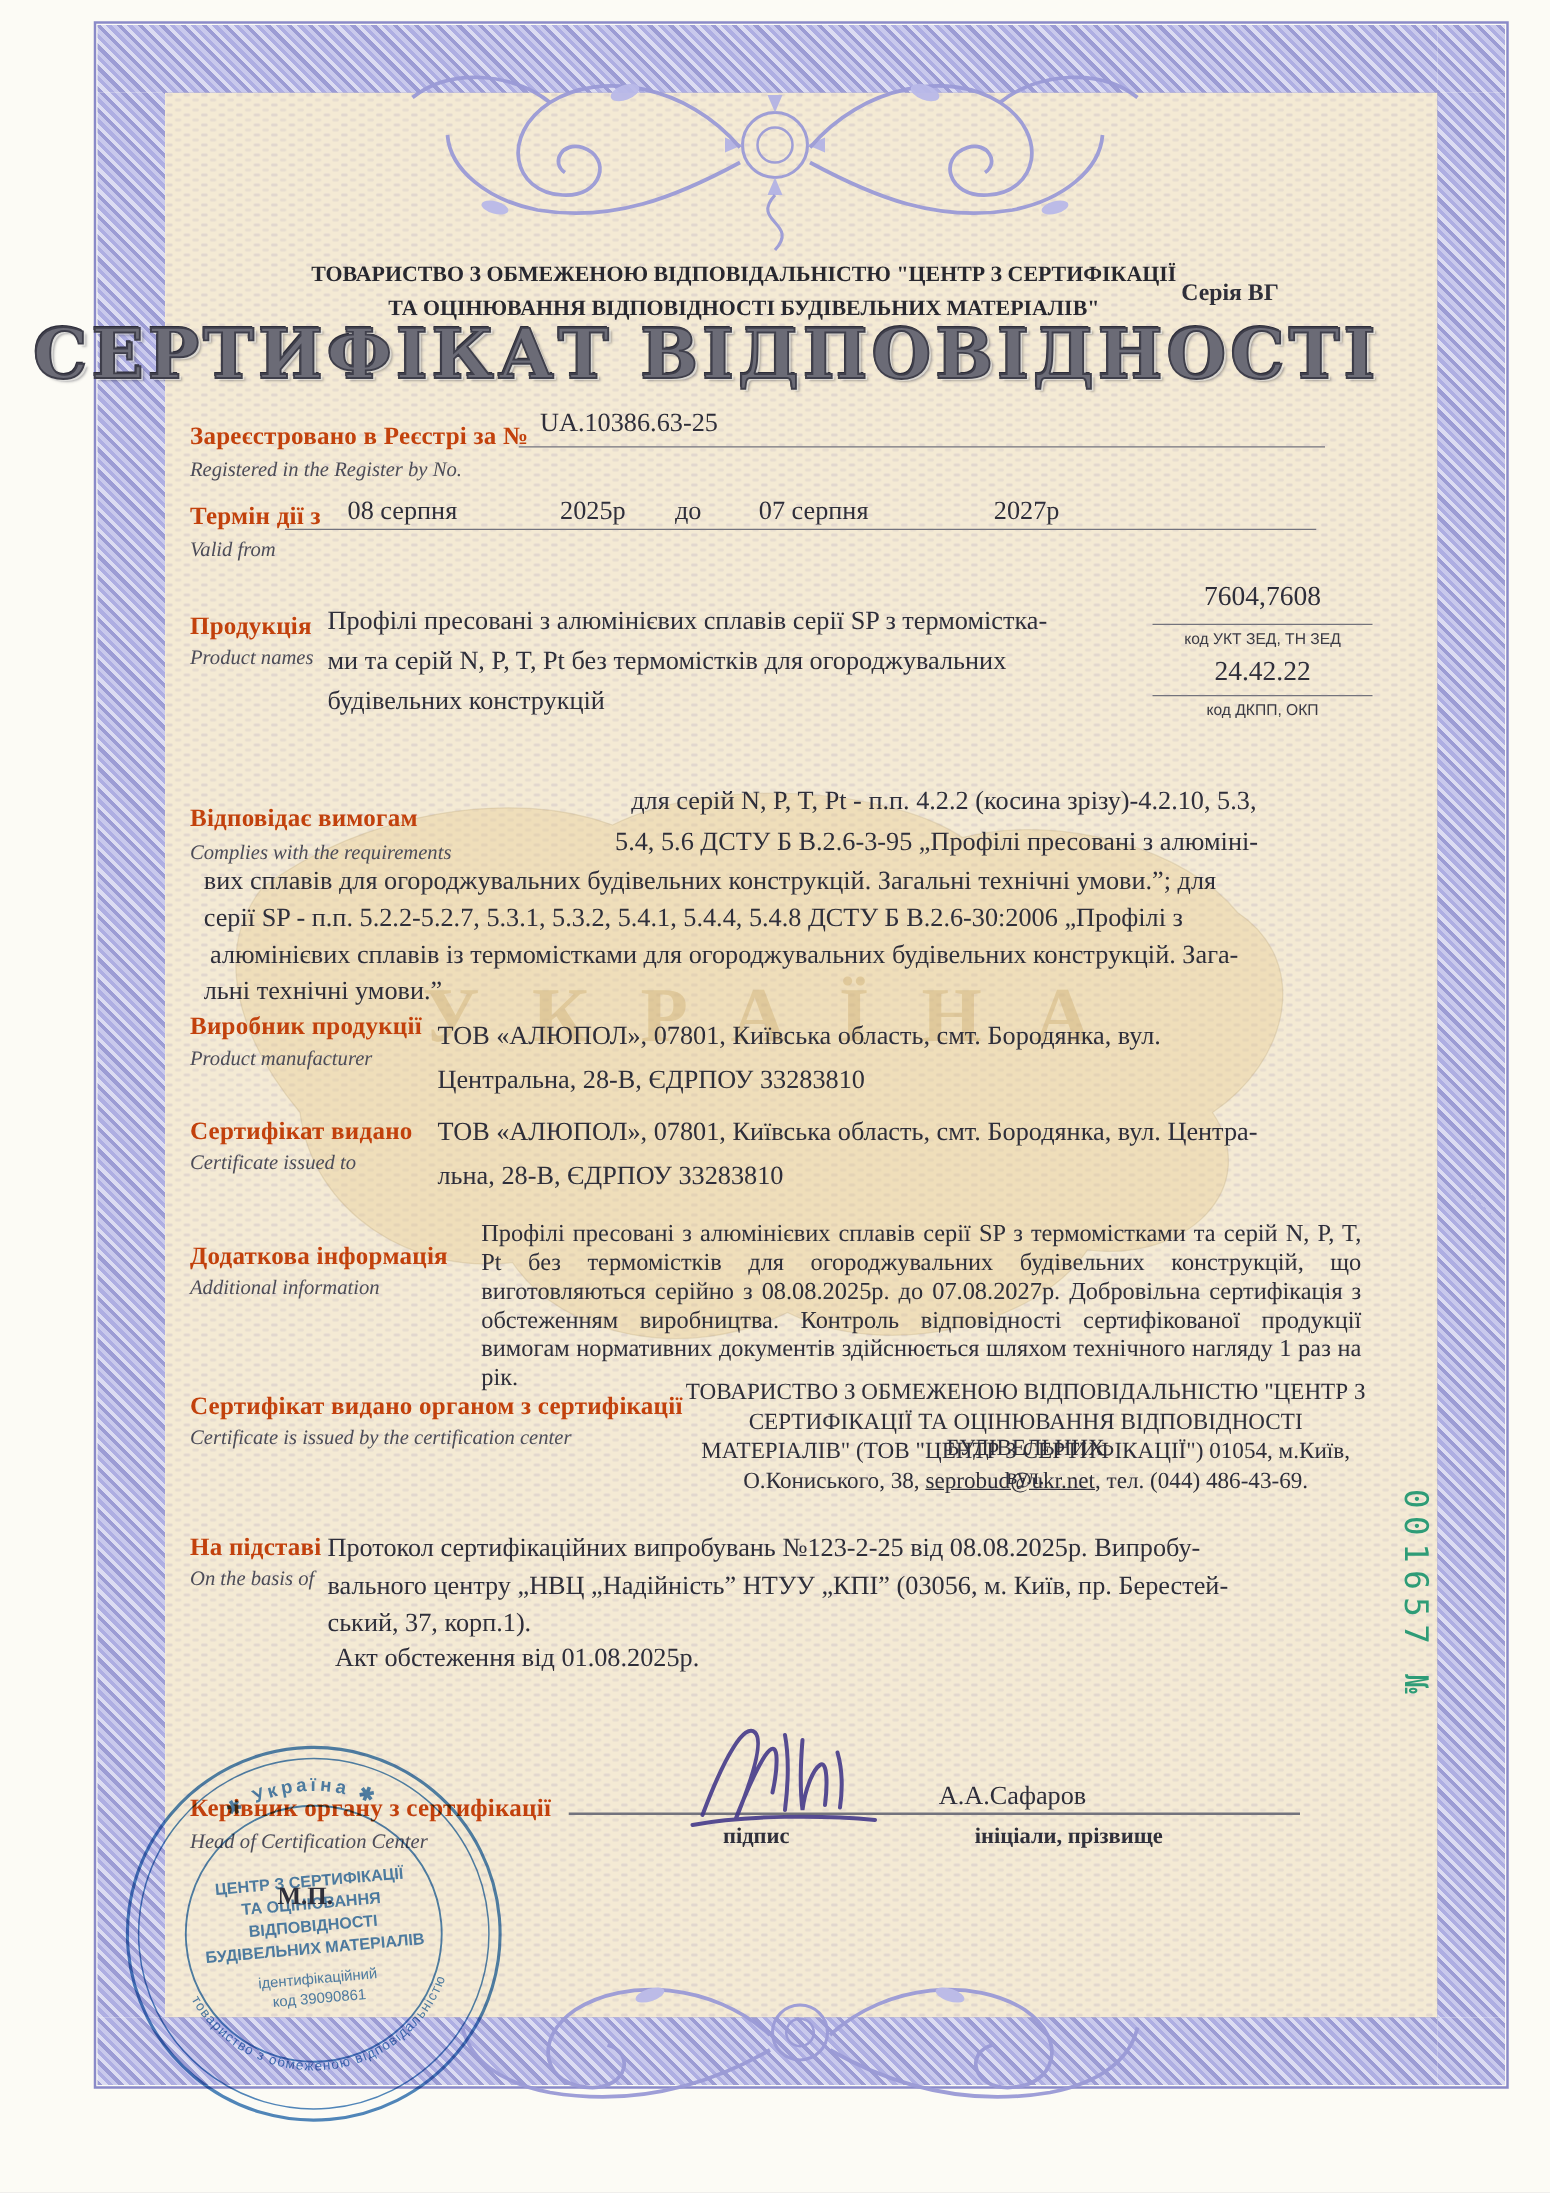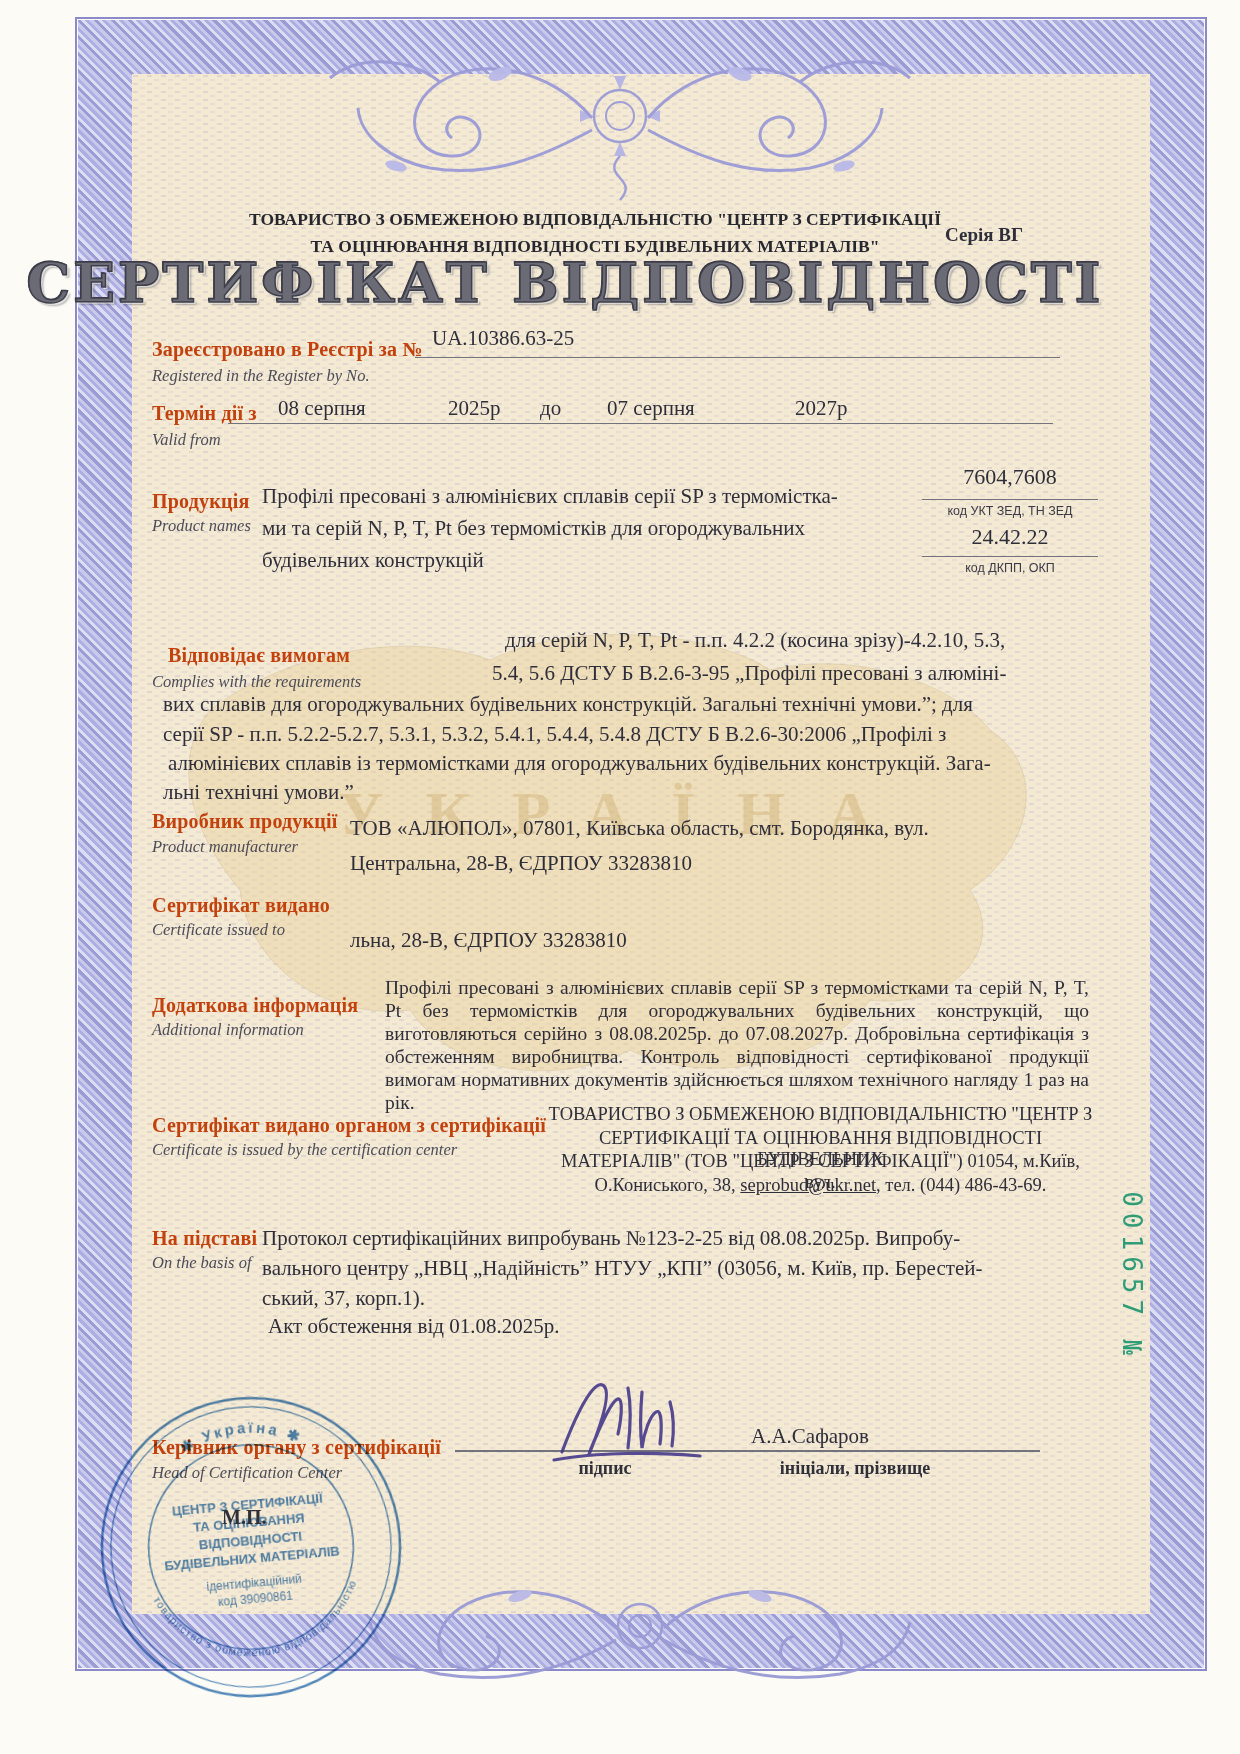--- a/index.html
+++ b/index.html
@@ -123,36 +123,37 @@
   <div class="val" style="left:262px;top:484px;width:655px;">Профілі пресовані з алюмінієвих сплавів серії SP з термомістка-</div>
   <div class="val" style="left:262px;top:548px;width:655px;">будівельних конструкцій</div>
   <div class="val" style="left:262px;top:516px;width:655px;">ми  та серій N, P, T, Pt без термомістків для огороджувальних</div>
   <div class="code-val" style="left:930px;top:464px;width:160px;">7604,7608</div>
   <div class="uline" style="left:922px;top:499px;width:176px;"></div>
   <div class="code-lab" style="left:902px;top:504px;width:216px;">код УКТ ЗЕД, ТН ЗЕД</div>
   <div class="code-val" style="left:930px;top:524px;width:160px;">24.42.22</div>
   <div class="uline" style="left:922px;top:556px;width:176px;"></div>
   <div class="code-lab" style="left:902px;top:561px;width:216px;">код ДКПП, ОКП</div>
 
-  <div class="lbl" style="left:152px;top:644px;margin-left:16px;">Відповідає вимогам</div>
+  <div class="lbl" style="left:152px;top:644px;">Відповідає вимогам</div>
   <div class="len" style="left:152px;top:672px;">Complies with the requirements</div>
   <div class="val" style="left:505px;top:628px;">для серій N, P, T, Pt - п.п. 4.2.2 (косина зрізу)-4.2.10, 5.3,</div>
   <div class="val" style="left:492px;top:661px;">5.4, 5.6 ДСТУ Б В.2.6-3-95 „Профілі пресовані з алюміні-</div>
   <div class="val" style="left:163px;top:692px;width:930px;">вих сплавів для огороджувальних будівельних конструкцій. Загальні технічні умови.”;  для</div>
   <div class="val" style="left:163px;top:722px;width:930px;">серії SP - п.п. 5.2.2-5.2.7, 5.3.1, 5.3.2, 5.4.1, 5.4.4, 5.4.8 ДСТУ Б В.2.6-30:2006 „Профілі з</div>
   <div class="val" style="left:168px;top:751px;width:930px;">алюмінієвих сплавів із термомістками для огороджувальних будівельних конструкцій. Зага-</div>
   <div class="val" style="left:163px;top:780px;">льні технічні умови.”</div>
 
   <div class="lbl" style="left:152px;top:810px;">Виробник продукції</div>
   <div class="len" style="left:152px;top:837px;">Product manufacturer</div>
   <div class="val" style="left:350px;top:816px;">ТОВ «АЛЮПОЛ», 07801, Київська область, смт. Бородянка, вул.</div>
   <div class="val" style="left:350px;top:851px;">Центральна, 28-В, ЄДРПОУ 33283810</div>
 
   <div class="lbl" style="left:152px;top:894px;">Сертифікат видано</div>
   <div class="len" style="left:152px;top:920px;">Certificate issued to</div>
+  <div class="val" style="left:350px;top:893px;">ТОВ «АЛЮПОЛ», 07801, Київська область, смт. Бородянка, вул. Центра-</div>
   <div class="val" style="left:350px;top:928px;">льна, 28-В, ЄДРПОУ 33283810</div>
 
   <div class="lbl" style="left:152px;top:994px;">Додаткова інформація</div>
   <div class="len" style="left:152px;top:1020px;">Additional information</div>
   <div class="addl-text">Профілі пресовані з алюмінієвих сплавів серії SP з термомістками  та серій N, P, T, Pt без термомістків для огороджувальних будівельних конструкцій, що виготовляються серійно з 08.08.2025р. до 07.08.2027р. Добровільна сертифікація з обстеженням виробництва. Контроль відповідності сертифікованої продукції вимогам нормативних документів здійснюється шляхом технічного нагляду 1 раз на рік.</div>
 
   <div class="lbl" style="left:152px;top:1114px;">Сертифікат видано органом з сертифікації</div>
   <div class="len" style="left:152px;top:1140px;font-family:Liberation Serif, serif;">Certificate is issued by the certification center</div>
   <div class="issuedby-line" style="top:1104px;">ТОВАРИСТВО З ОБМЕЖЕНОЮ ВІДПОВІДАЛЬНІСТЮ  "ЦЕНТР З</div>
   <div class="issuedby-line" style="top:1128px;">СЕРТИФІКАЦІЇ ТА ОЦІНЮВАННЯ ВІДПОВІДНОСТІ БУДІВЕЛЬНИХ</div>

